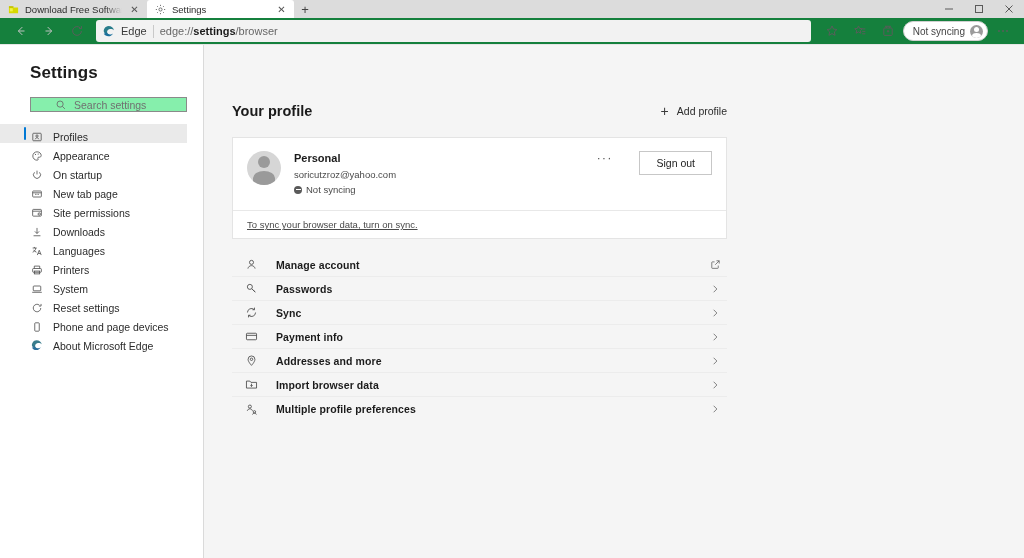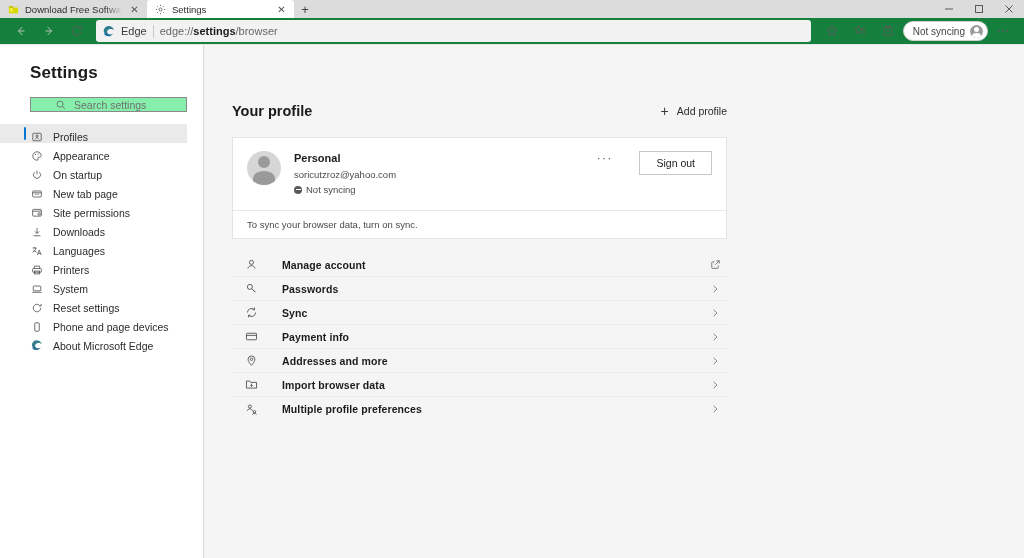--- a/index.html
+++ b/index.html
@@ -183,28 +183,28 @@
   .dots-btn { font-size: 13px; color:#5a5a5a; letter-spacing:1px; padding: 0 14px; line-height:1; }
   .signout {
     border: 1px solid #c7c7c7; background:#fff;
     font-size: 10.5px; color:#1b1b1b;
     padding: 5px 16px;
     font-family: "Liberation Sans", sans-serif;
   }
   .card-foot {
     border-top: 1px solid #e8e8e8;
     padding: 8px 14px;
-    font-size: 9.5px; color:#4a4a4a;
+    font-size: 9.5px; color:#4a4a4a;text-decoration:underline;
   }
 
   .rows { margin-top: 14px; }
   .row {
     height: 24px;
     display:flex; align-items:center;
-    gap: 24px;
+    gap: 18px;
     border-bottom: 1px solid #ececec;
     font-size: 10.5px; color:#1b1b1b;
     padding: 0 4px 0 12px;
   }
   .row:last-child { border-bottom: none; }
   .row .ricon { width:14px; height:14px; flex:0 0 14px; display:flex; align-items:center; justify-content:center; color:#4a4a4a; }
   .row .rlabel { flex:1 1 auto; font-weight: 600; letter-spacing:.1px; }
   .row .rtrail { width:16px; height:14px; flex:0 0 16px; display:flex; align-items:center; justify-content:center; color:#5a5a5a; }
 
   svg { display:block; }

